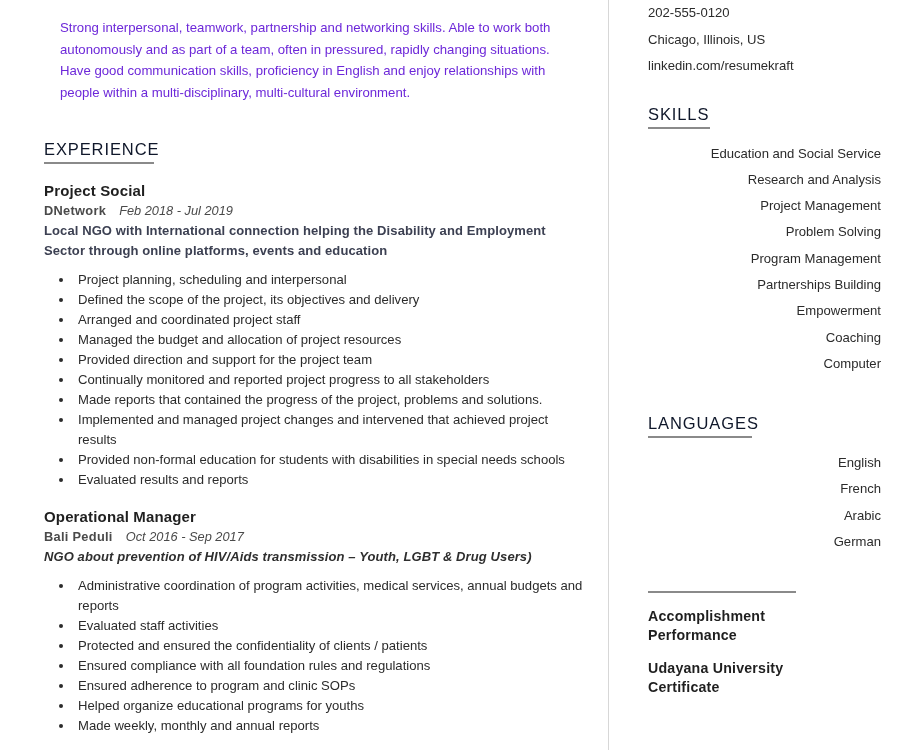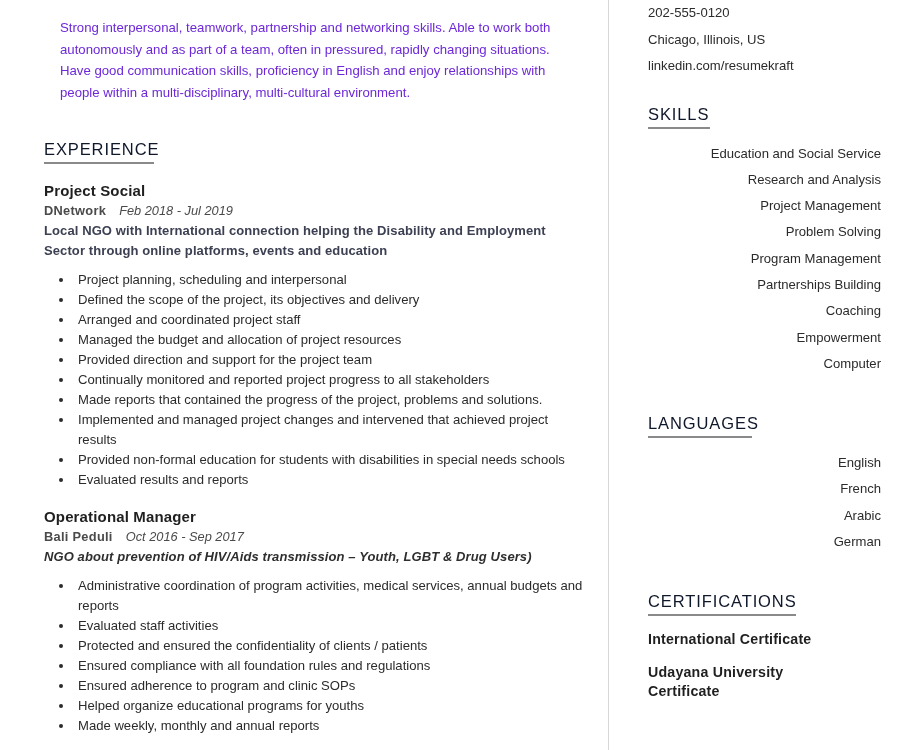--- a/index.html
+++ b/index.html
@@ -238,47 +238,46 @@
         <div class="section-head">SKILLS</div>
         <div class="head-rule rule-skl"></div>
       </div>
       <ul class="side-list">
         <li>Education and Social Service</li>
         <li>Research and Analysis</li>
         <li>Project Management</li>
         <li>Problem Solving</li>
         <li>Program Management</li>
         <li>Partnerships Building</li>
+        <li>Empowerment</li>
         <li>Coaching</li>
-        <li>Empowerment</li>
         <li>Computer</li>
       </ul>
     </div>
 
     <div class="side-section">
       <div class="head-wrap">
         <div class="section-head">LANGUAGES</div>
         <div class="head-rule rule-lang"></div>
       </div>
       <ul class="side-list">
         <li>English</li>
         <li>French</li>
         <li>Arabic</li>
         <li>German</li>
       </ul>
     </div>
 
     <div class="side-section">
       <div class="head-wrap">
-        <div class="section-head">CERTIFICATIONS</div>
         <div class="head-rule rule-cert"></div>
       </div>
 
       <div class="cert-entry">
-        <div class="cert-name">International Certificate</div>
+        <div class="cert-name">Accomplishment Performance</div>
       </div>
 
       <div class="cert-entry">
         <div class="cert-name">Udayana University Certificate</div>
 
       </div>
     </div>
 
   </div>
 </div>

